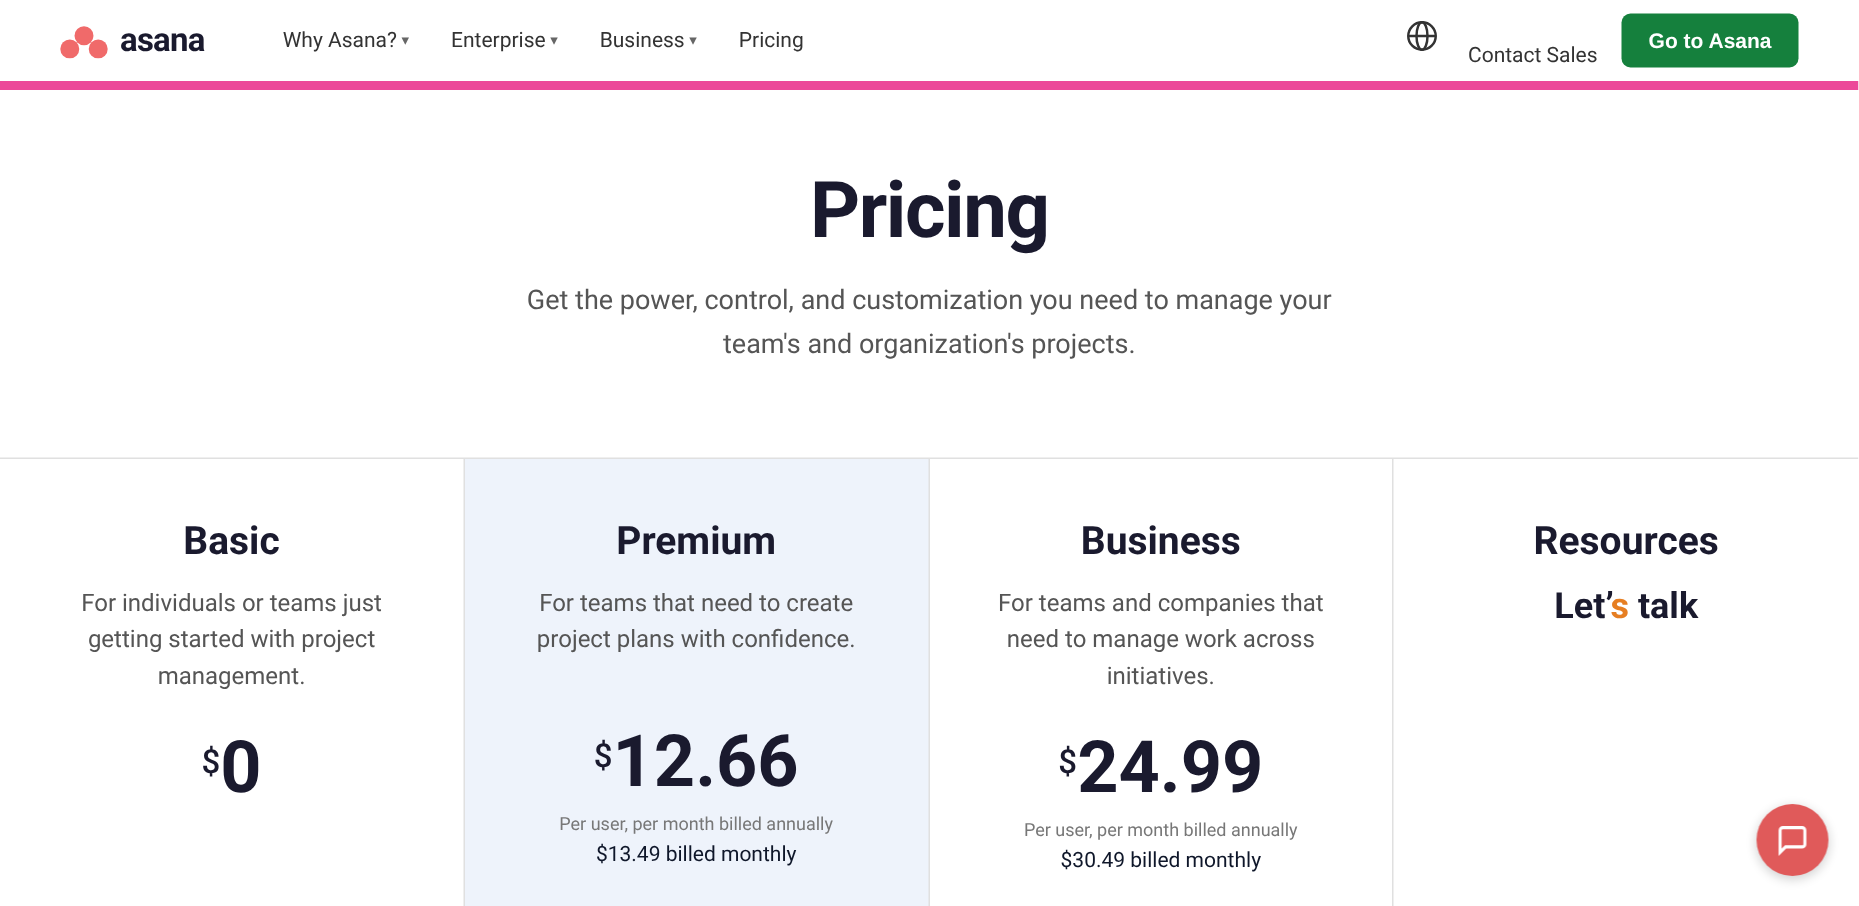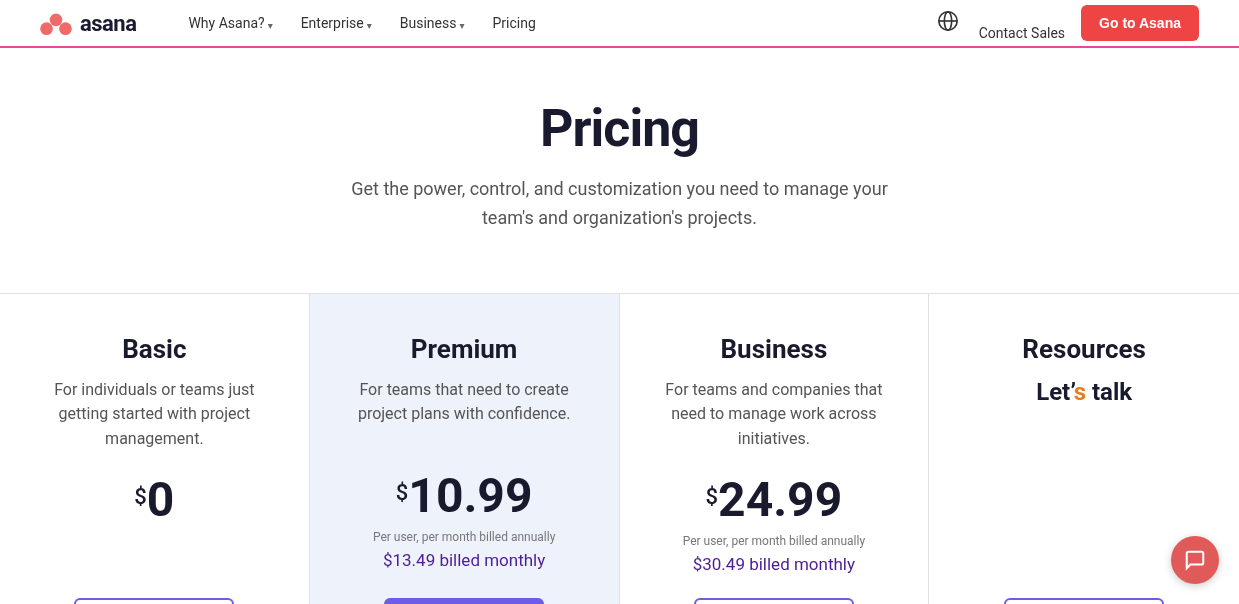--- a/index.html
+++ b/index.html
@@ -3,22 +3,22 @@
   <meta charset="utf-8">
   <style>
     * { box-sizing: border-box; margin: 0; padding: 0; }
     body { font-family: -apple-system, BlinkMacSystemFont, 'Segoe UI', Roboto, sans-serif; background: #fff; color: #1a1a2e; }
 
     
     .navbar {
       display: flex;
       align-items: center;
       padding: 0 40px;
-      height: 48px;
-      border-bottom: 2px solid #ec4899;
+      height: 60px;
+      border-bottom: 6px solid #ec4899;
       position: relative;
     }
     .logo-area {
       display: flex;
       align-items: center;
       gap: 8px;
       margin-right: 40px;
     }
     .logo-icon {
       width: 32px;
@@ -31,21 +31,21 @@
       letter-spacing: -0.5px;
     }
     .nav-links {
       display: flex;
       align-items: center;
       gap: 4px;
       flex: 1;
     }
     .nav-item {
       display: flex;
-      align-items: flex-end;
+      align-items: center;
       gap: 3px;
       padding: 8px 12px;
       font-size: 14px;
       color: #333;
       cursor: pointer;
       border-radius: 4px;
     }
     .nav-item .chevron {
       font-size: 10px;
       color: #666;
@@ -63,21 +63,21 @@
       font-size: 20px;
       padding: 4px;
     }
     .contact-sales-link {
       font-size: 14px;
       color: #333;
       cursor: pointer;
       text-decoration: none;
     }
     .go-to-asana-btn {
-      background: #ef4444;
+      background: #15803d;
       color: #fff;
       border: none;
       padding: 10px 18px;
       border-radius: 6px;
       font-size: 14px;
       font-weight: 600;
       cursor: pointer;
     }
 
     
@@ -157,22 +157,22 @@
       color: #1a1a2e;
       line-height: 1;
     }
     .plan-billing {
       font-size: 12px;
       color: #777;
       margin-bottom: 4px;
       line-height: 1.5;
     }
     .plan-billing-monthly {
-      font-size: 17px;
-      color: #4c1d95;
+      font-size: 14px;
+      color: #0f172a;
       margin-bottom: 24px;
     }
 
     
     .btn-outline {
       border: 2px solid #6c5ce7;
       background: #fff;
       color: #6c5ce7;
       padding: 12px 28px;
       border-radius: 6px;
@@ -287,21 +287,21 @@
     </div>
     <div style="height: 48px;"></div>
     <button class="btn-outline">Get Started</button>
   </div>
 
   <div class="pricing-col highlighted">
     <div class="plan-name">Premium</div>
     <div class="plan-desc">For teams that need to create project plans with confidence.</div>
     <div class="plan-price">
       <span class="price-dollar">$</span>
-      <span class="price-amount">10.99</span>
+      <span class="price-amount">12.66</span>
     </div>
     <div class="plan-billing">Per user, per month billed annually</div>
     <div class="plan-billing-monthly">$13.49 billed monthly</div>
     <button class="btn-solid">Try for free</button>
   </div>
 
   <div class="pricing-col">
     <div class="plan-name">Business</div>
     <div class="plan-desc">For teams and companies that need to manage work across initiatives.</div>
     <div class="plan-price">

